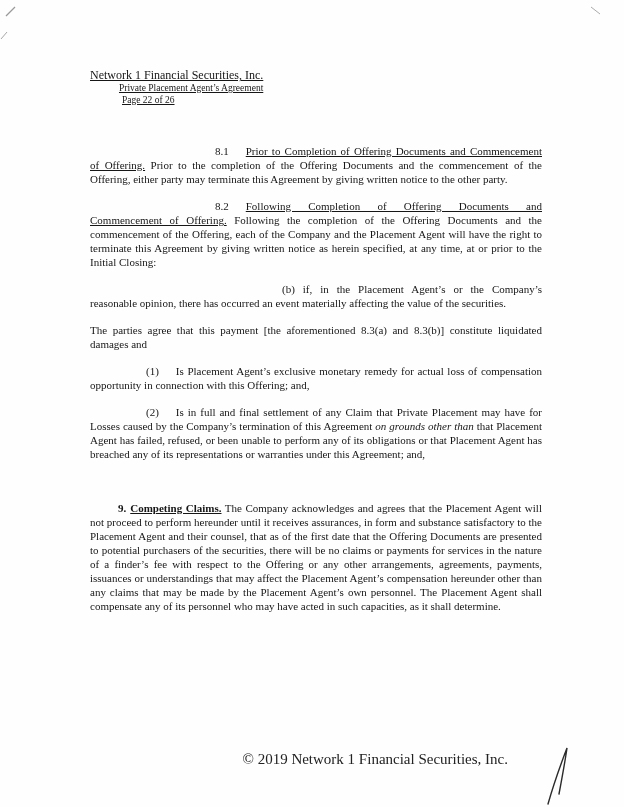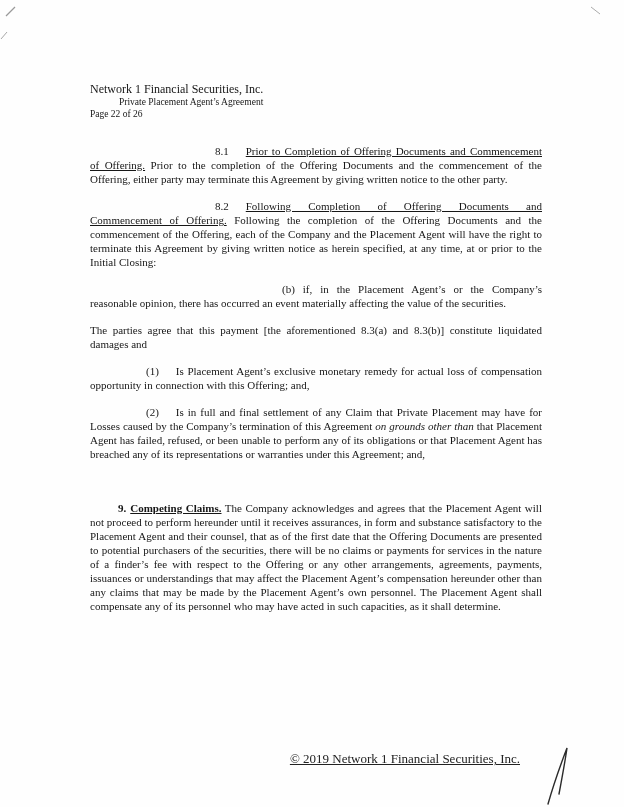--- a/index.html
+++ b/index.html
@@ -6,24 +6,24 @@
   body {
     width: 624px; height: 807px;
     background: #ffffff;
     position: relative;
     overflow: hidden;
     font-family: "Liberation Serif", "DejaVu Serif", serif;
     color: #161616;
   }
   .page { position: absolute; inset: 0; background: #fefefe; }
 
-  .header { position: absolute; left: 90px; top: 82px; }
+  .header { position: absolute; left: 90px; top: 68px; text-decoration: underline; }
   .header .company { font-size: 12px; line-height: 14px; }
   .header .subtitle { font-size: 9.5px; line-height: 12px; text-align: right; }
-  .header .pageno  { font-size: 9.5px; line-height: 12px; }
+  .header .pageno  { font-size: 9.5px; line-height: 12px; margin-left: 32px; }
 
   .doc {
     position: absolute;
     left: 90px; top: 144px;
     width: 452px;
     font-size: 11px;
     line-height: 14px;
     text-align: justify;
   }
   .para { margin: 0 0 13px 0; }
@@ -35,24 +35,23 @@
   .sec9 { margin-top: 40px; }
 
   .u { text-decoration: underline; }
   .b { font-weight: bold; }
   .i { font-style: italic; }
   .pnum  { padding-right: 17px; }
   .pnum9 { padding-right: 4px; }
 
   .footer {
     position: absolute;
-    right: 104px; top: 751px;
-    font-size: 13px;
+    right: 116px; top: 751px;
+    font-size: 15px;
     color: #222;
-    text-decoration: underline;
   }
 
   .pen-mark { position: absolute; left: 540px; top: 744px; }
   .artifact { position: absolute; }
   .a-topleft  { left: 4px;  top: 4px; }
   .a-leftedge { left: 0px;  top: 28px; }
   .a-topright { left: 588px; top: 3px; }
 </style>
 </head>
 <body>

